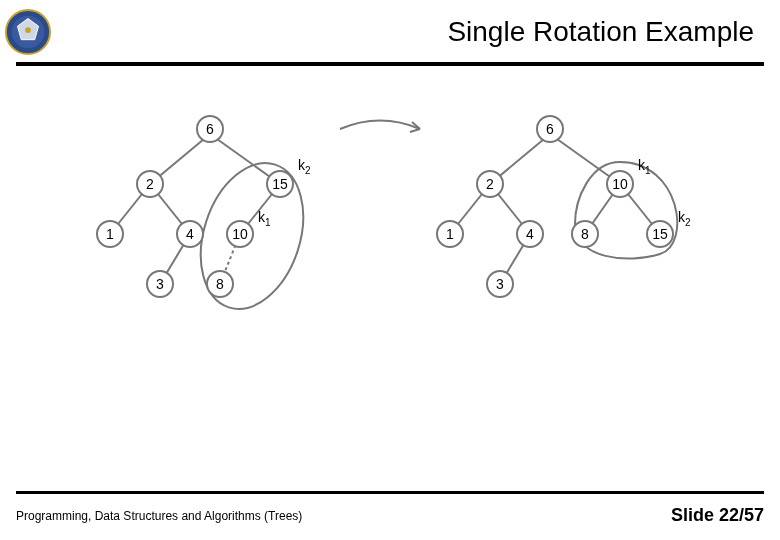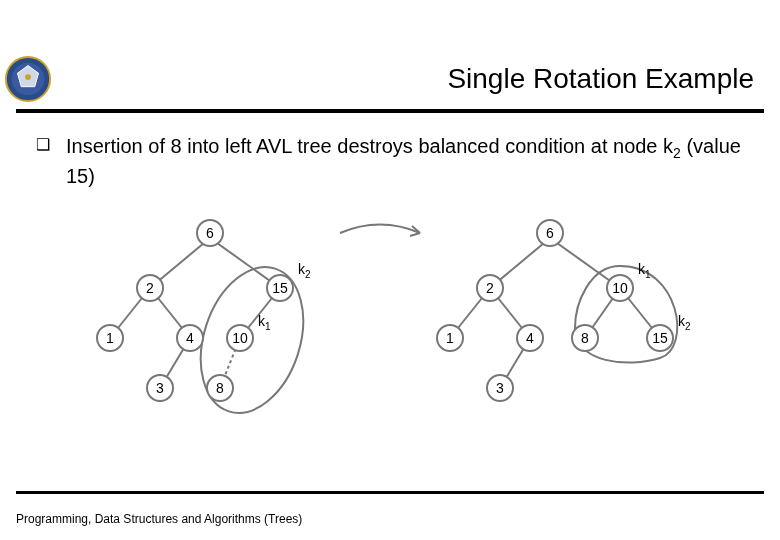--- a/index.html
+++ b/index.html
@@ -8,21 +8,20 @@
     height: 540px;
     background: #fff;
     font-family: Arial, Helvetica, sans-serif;
     position: relative;
     overflow: hidden;
   }
   .header {
     display: flex;
     align-items: center;
     padding: 8px 16px 6px 4px;
-    margin-top: 47px;
   }
   .logo {
     width: 48px;
     height: 48px;
     flex-shrink: 0;
   }
   .title {
     flex: 1;
     text-align: right;
     font-size: 28px;
@@ -96,23 +95,20 @@
     <circle cx="50" cy="50" r="34" fill="#3a5aa0"></circle>
     <path d="M50 22 L72 38 L64 66 L36 66 L28 38 Z" fill="#d0d8e8" stroke="#fff" stroke-width="2"></path>
     <circle cx="50" cy="46" r="6" fill="#c9a227"></circle>
   </svg>
   <div class="title">Single Rotation Example</div>
 </div>
 <div class="rule-thick"></div>
 
 <div class="content">
   <ul class="bullet-list">
-    <li>
-      <span>Insertion of 8 into left AVL tree destroys balanced condition at node k</span><sub>2</sub><span> (value 15)</span>
-    </li>
   </ul>
 
   <svg class="diagram" width="620" height="220" viewBox="0 0 620 220">
 
     <g stroke="#777" stroke-width="2" fill="none">
       <line x1="130" y1="30" x2="70" y2="80"></line>
       <line x1="130" y1="30" x2="200" y2="80"></line>
       <line x1="70" y1="80" x2="30" y2="130"></line>
       <line x1="70" y1="80" x2="110" y2="130"></line>
       <line x1="200" y1="80" x2="160" y2="130"></line>
@@ -215,13 +211,16 @@
     <g font-family="Arial" font-size="14">
       <text x="558" y="66"><tspan>k</tspan><tspan font-size="10" dy="4">1</tspan></text>
       <text x="598" y="118"><tspan>k</tspan><tspan font-size="10" dy="4">2</tspan></text>
     </g>
   </svg>
 </div>
 
 <div class="footer-rule"></div>
 <div class="footer">
   <div class="footer-left">Programming, Data Structures and Algorithms (Trees)</div>
+  <div class="footer-right">
+    <span>Slide </span><span>22</span><span>/</span><span>57</span>
+  </div>
 </div>
 
 </body></html>

